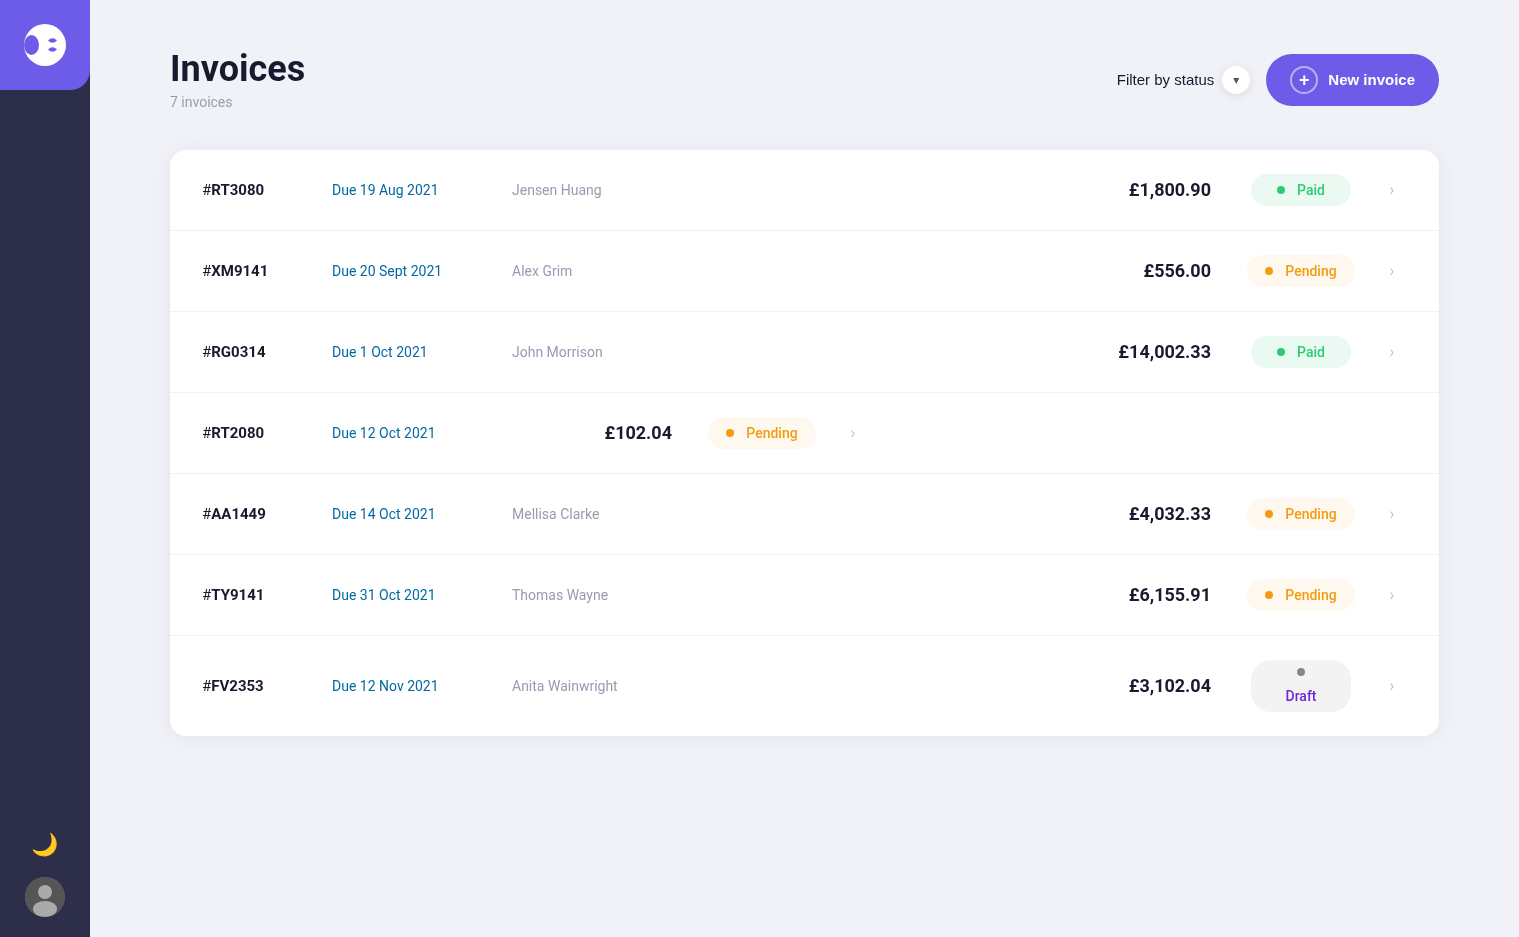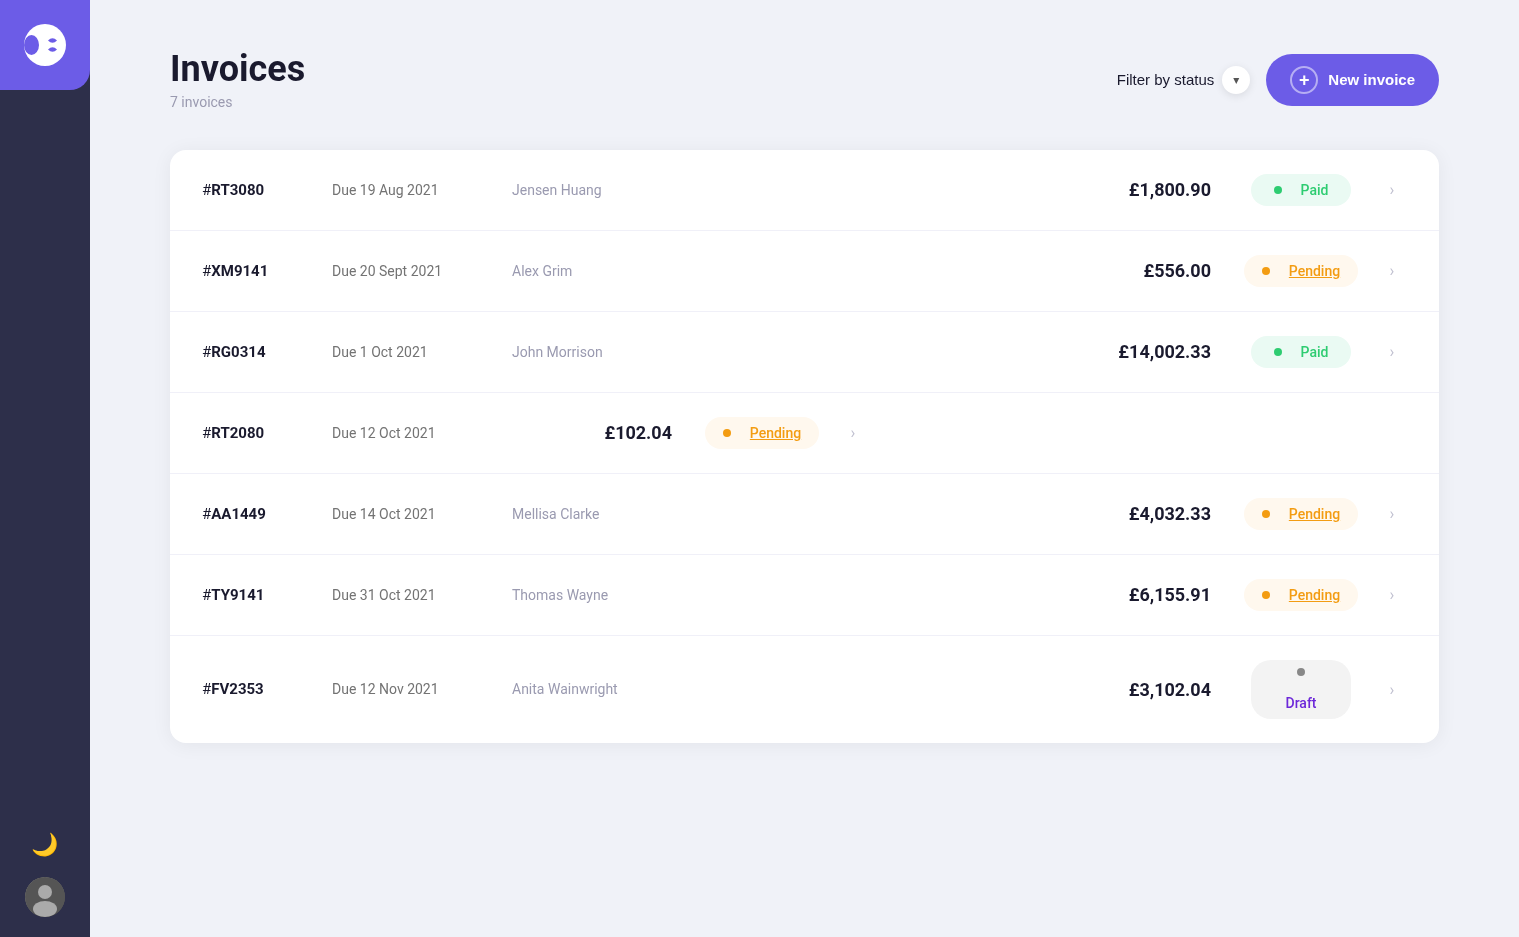--- a/index.html
+++ b/index.html
@@ -210,21 +210,21 @@
     }
 
     .invoice-id .hash {
       font-weight: 400;
       color: #1a1a2e;
     }
 
     .invoice-due {
       width: 180px;
       font-size: 14px;
-      color: #737373;
+      color: #0369a1;
     }
 
     .invoice-client {
       flex: 1;
       font-size: 14px;
       color: #9a9ab0;
     }
 
     .invoice-amount {
       width: 160px;
@@ -237,38 +237,37 @@
     .invoice-status {
       width: 120px;
       margin-left: 30px;
       display: flex;
       justify-content: center;
     }
 
     .status-badge {
       display: flex;
       align-items: center;
-      gap: 19px;
+      gap: 12px;
       padding: 8px 18px;
       border-radius: 20px;
       font-size: 14px;
       font-weight: 500;
       min-width: 100px;
       justify-content: center;
     }
 
     .status-badge.paid {
       background: #eafaf3;
       color: #2ecc71;
     }
 
     .status-badge.pending {
       background: #fff8ee;
       color: #f39c12;
-      text-decoration: underline;
     }
 
     .status-badge.draft {
       background: #f3f3f3;
       color: #6d28d9;
       flex-direction: column;
     }
 
     .status-dot {
       width: 8px;

